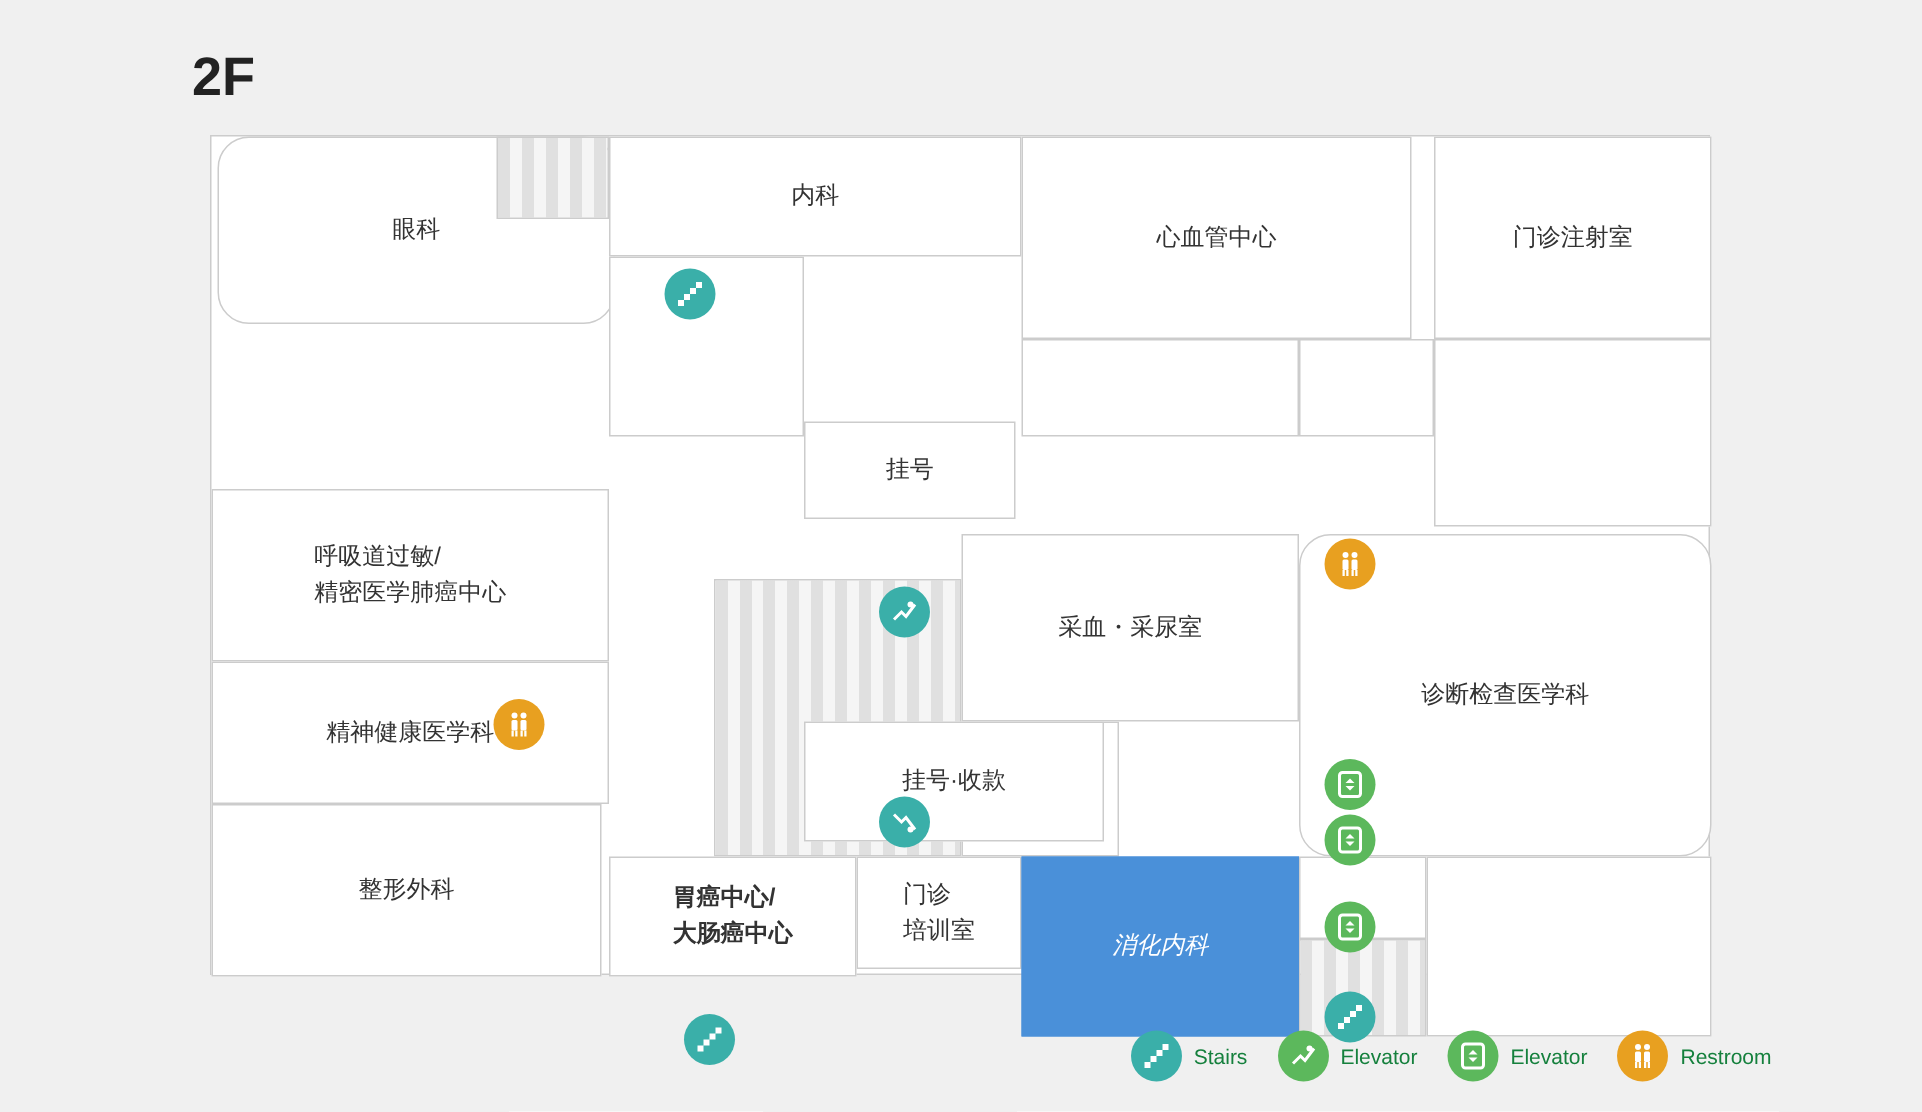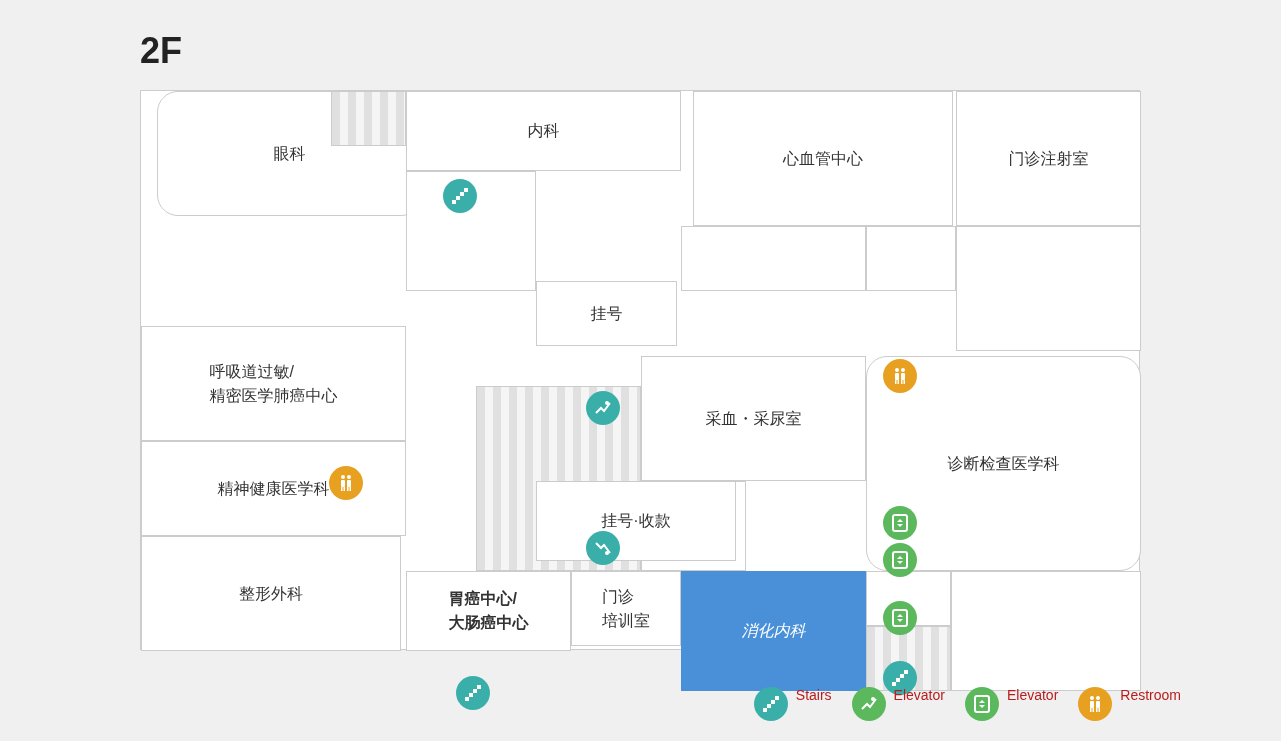--- a/index.html
+++ b/index.html
@@ -7,21 +7,21 @@
       background: #f0f0f0;
       font-family: 'Arial', sans-serif;
       width: 1281px;
       height: 741px;
       overflow: hidden;
       position: relative;
     }
     #floor-label {
       position: absolute;
       top: 30px;
-      left: 140px;
+      left: 128px;
       font-size: 36px;
       font-weight: bold;
       color: #222;
       text-align: right;
     }
     #map-container {
       position: absolute;
       top: 90px;
       left: 140px;
       width: 1000px;
@@ -77,24 +77,24 @@
     #legend {
       position: absolute;
       bottom: 20px;
       right: 100px;
       display: flex;
       align-items: center;
       gap: 20px;
     }
     .legend-item {
       display: flex;
-      align-items: flex-start;
+      align-items: center;
       gap: 8px;
       font-size: 14px;
-      color: #b91c1c;
+      color: #15803d;
     }
     .legend-icon {
       width: 34px;
       height: 34px;
       border-radius: 50%;
       display: flex;
       align-items: center;
       justify-content: center;
       color: #fff;
       font-size: 16px;
@@ -102,29 +102,29 @@
   </style>
 </head>
 <body>
 
 <div id="floor-label">2F</div>
 
 <div id="map-container">
 
   <div class="striped" style="position:absolute; left:335px; top:295px; width:165px; height:185px; border:1.5px solid #ccc;"></div>
 
-  <div class="room" style="left:16px;top:0;width:265px;height:125px;border-radius:21px;">眼科</div>
+  <div class="room" style="left:4px;top:0;width:265px;height:125px;border-radius:21px;">眼科</div>
 
   <div class="room striped" style="left:190px;top:0;width:75px;height:55px;border:1.5px solid #ccc;"></div>
 
   <div class="room" style="left:265px;top:0;width:275px;height:80px;">内科</div>
 
   <div class="room" style="left:265px;top:80px;width:130px;height:120px;border:1.5px solid #ccc;"></div>
 
-  <div class="room" style="left:552px;top:0;width:260px;height:135px;">心血管中心</div>
+  <div class="room" style="left:540px;top:0;width:260px;height:135px;">心血管中心</div>
 
   <div class="room" style="left:540px;top:135px;width:185px;height:65px;"></div>
 
   <div class="room" style="left:815px;top:0;width:185px;height:135px;">门诊注射室</div>
 
 
   <div class="room" style="left:395px;top:190px;width:141px;height:65px;">挂号</div>
 
   <div class="room" style="left:725px;top:135px;width:90px;height:65px;"></div>
   <div class="room" style="left:815px;top:135px;width:185px;height:125px;"></div>

